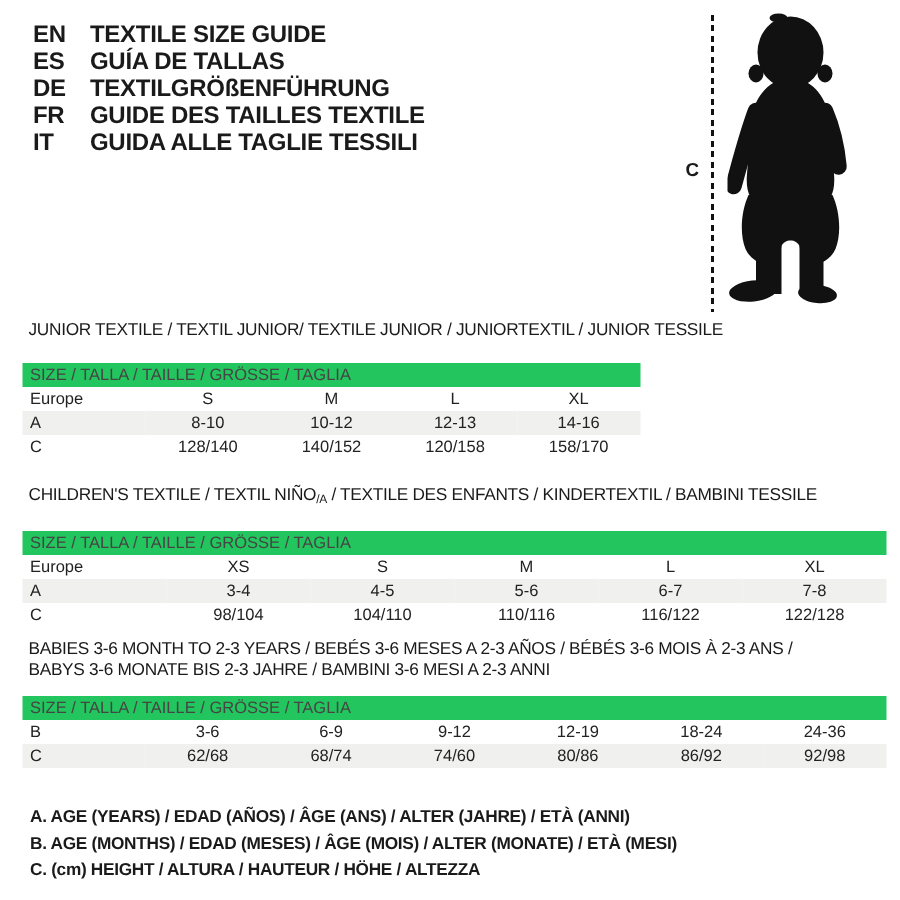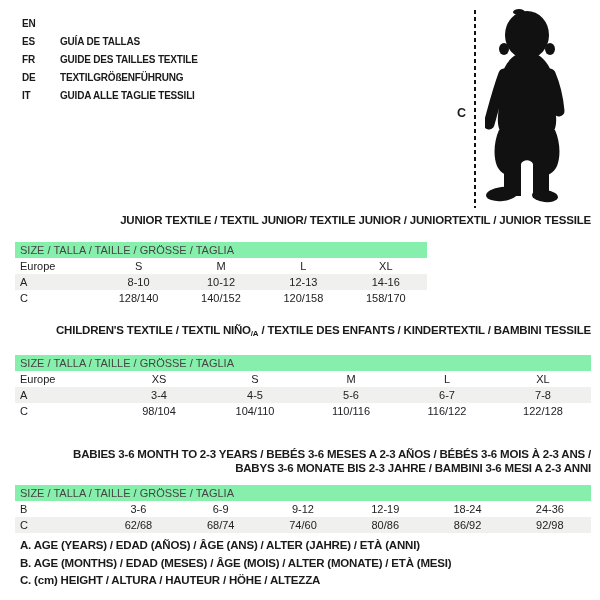--- a/index.html
+++ b/index.html
@@ -2,65 +2,66 @@
 <html><head>
 <meta charset="utf-8">
 <style>
   html,body{margin:0;padding:0;background:#fff;}
   .canvas{
     position:relative;width:600px;height:600px;background:#fff;overflow:hidden;
     font-family:"Liberation Sans",sans-serif;color:#1a1a1a;
   }
   
   .langs{position:absolute;top:15px;left:22px;}
-  .lang-row{display:flex;font-weight:bold;font-size:10px;line-height:18px;letter-spacing:-0.2px;}
+  .lang-row{display:flex;font-weight:bold;font-size:16px;line-height:18px;letter-spacing:-0.2px;}
   .lang-code{width:38px;flex:0 0 38px;}
   
   .height-line{position:absolute;left:474px;top:10px;width:2px;height:198px;
     background:repeating-linear-gradient(to bottom,#111 0 4px,transparent 4px 7px);}
   .c-label{position:absolute;left:457px;top:106px;font-weight:bold;font-size:12.5px;}
   .baby{position:absolute;left:485px;top:8px;}
   
   .section{position:absolute;left:15px;width:576px;}
-  #sec1{top:213px;} #sec2{top:323px;} #sec3{top:447px;}
-  .sec-title{font-weight:bold;font-size:11.5px;line-height:14px;letter-spacing:-0.2px;padding-left:4px;white-space:nowrap;text-align:right;}
+  #sec1{top:213px;} #sec2{top:323px;} #sec3{top:426px;}
+  .sec-title{font-weight:normal;font-size:11.5px;line-height:14px;letter-spacing:-0.2px;padding-left:4px;white-space:nowrap;}
   .sec-title .sub{font-size:8px;vertical-align:-2px;}
   table.size-table{border-collapse:collapse;table-layout:fixed;width:576px;}
   table.t1{width:412px;margin-top:15px;}
   table.t2{margin-top:14px;}
   table.t3{margin-top:10px;}
   .size-table td{font-size:11px;height:16px;text-align:center;padding:0;vertical-align:middle;color:#222;}
-  .size-table tr.bar-row td{background:#86efac;color:#454543;text-align:left;padding-left:5px;height:16px;font-size:11px;}
+  .size-table tr.bar-row td{background:#22c55e;color:#454543;text-align:left;padding-left:5px;height:16px;font-size:11px;}
   .size-table td.rl{text-align:left;padding-left:5px;}
   .size-table tr.striped td{background:#f0f0ee;}
   col.c-label{width:62px;}
   table.t2 col.c-label{width:55px;}
   
   .footnotes{position:absolute;left:20px;top:537px;font-weight:bold;font-size:11.5px;line-height:17.5px;letter-spacing:-0.2px;}
 </style>
 </head>
 <body>
 
 <div class="canvas">
 
   <div class="langs">
     <div class="lang-row">
       <span class="lang-code">EN</span>
+      <span class="lang-title">TEXTILE SIZE GUIDE</span>
     </div>
     <div class="lang-row">
       <span class="lang-code">ES</span>
       <span class="lang-title">GUÍA DE TALLAS</span>
     </div>
     <div class="lang-row">
+      <span class="lang-code">DE</span>
+      <span class="lang-title">TEXTILGRÖßENFÜHRUNG</span>
+    </div>
+    <div class="lang-row">
       <span class="lang-code">FR</span>
       <span class="lang-title">GUIDE DES TAILLES TEXTILE</span>
-    </div>
-    <div class="lang-row">
-      <span class="lang-code">DE</span>
-      <span class="lang-title">TEXTILGRÖßENFÜHRUNG</span>
     </div>
     <div class="lang-row">
       <span class="lang-code">IT</span>
       <span class="lang-title">GUIDA ALLE TAGLIE TESSILI</span>
     </div>
   </div>
 
   <div class="height-line"></div>
   <div class="c-label">C</div>
   <svg class="baby" width="100" height="198" viewBox="0 0 100 198">

